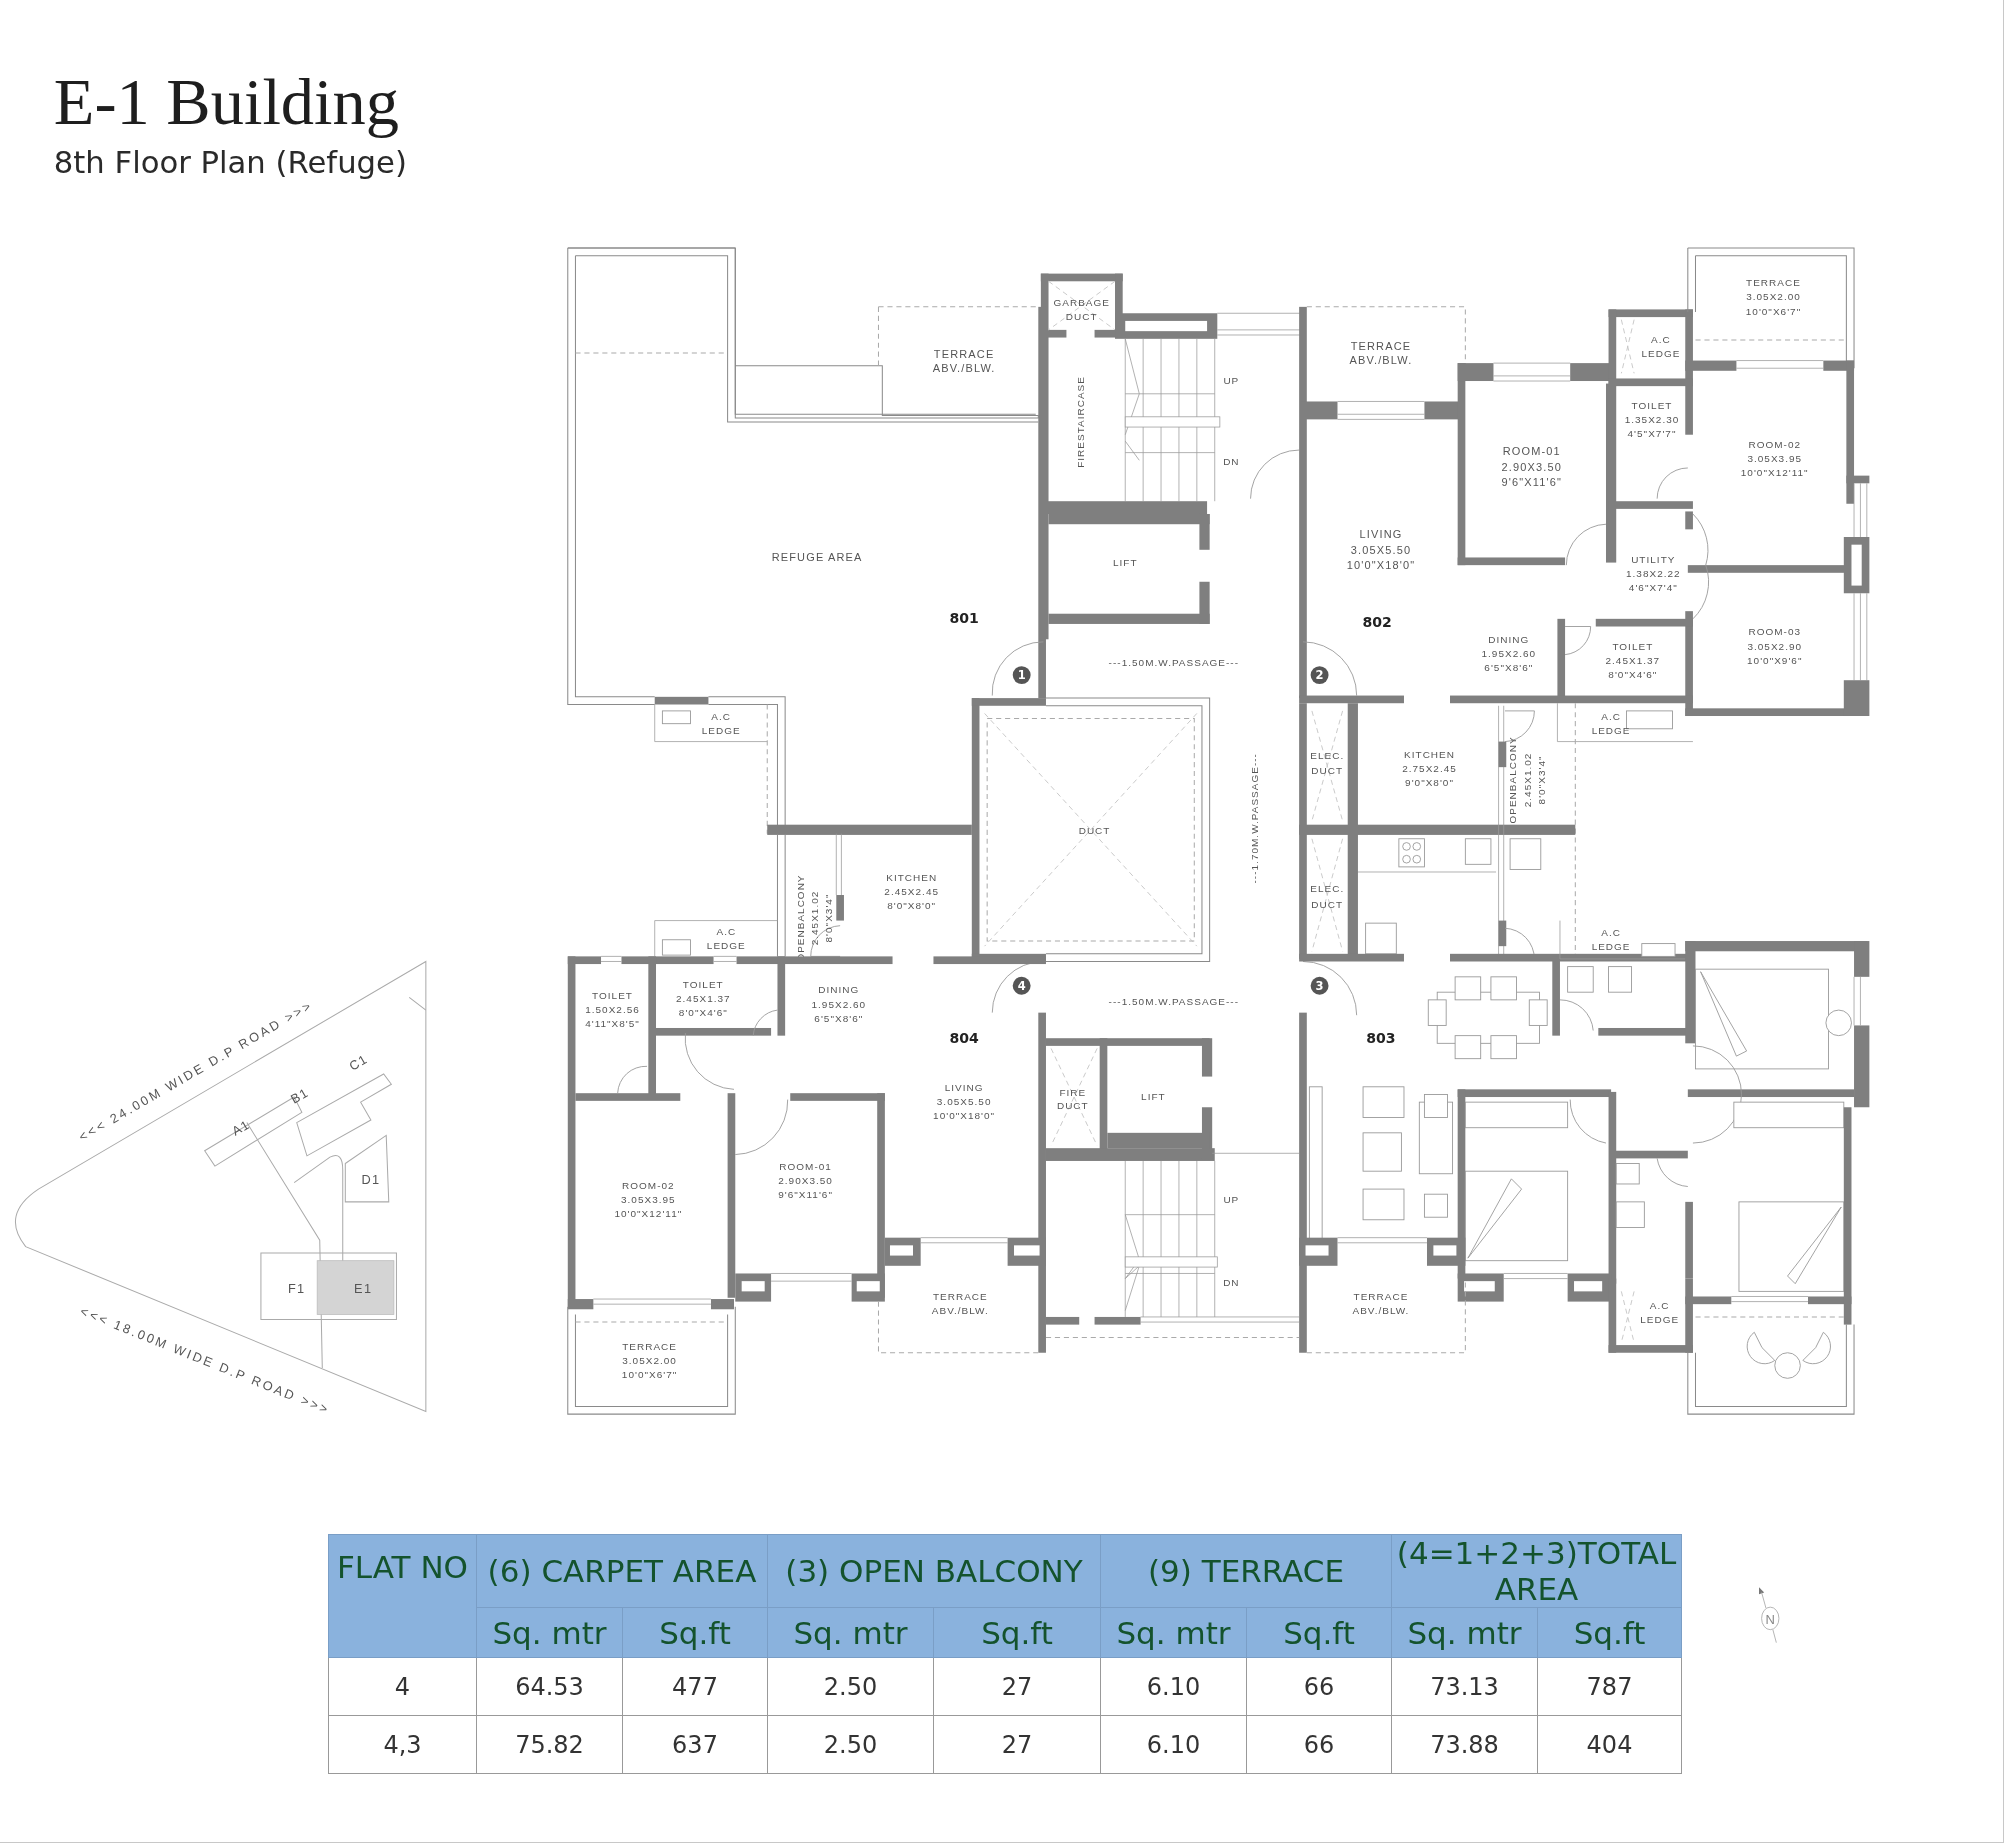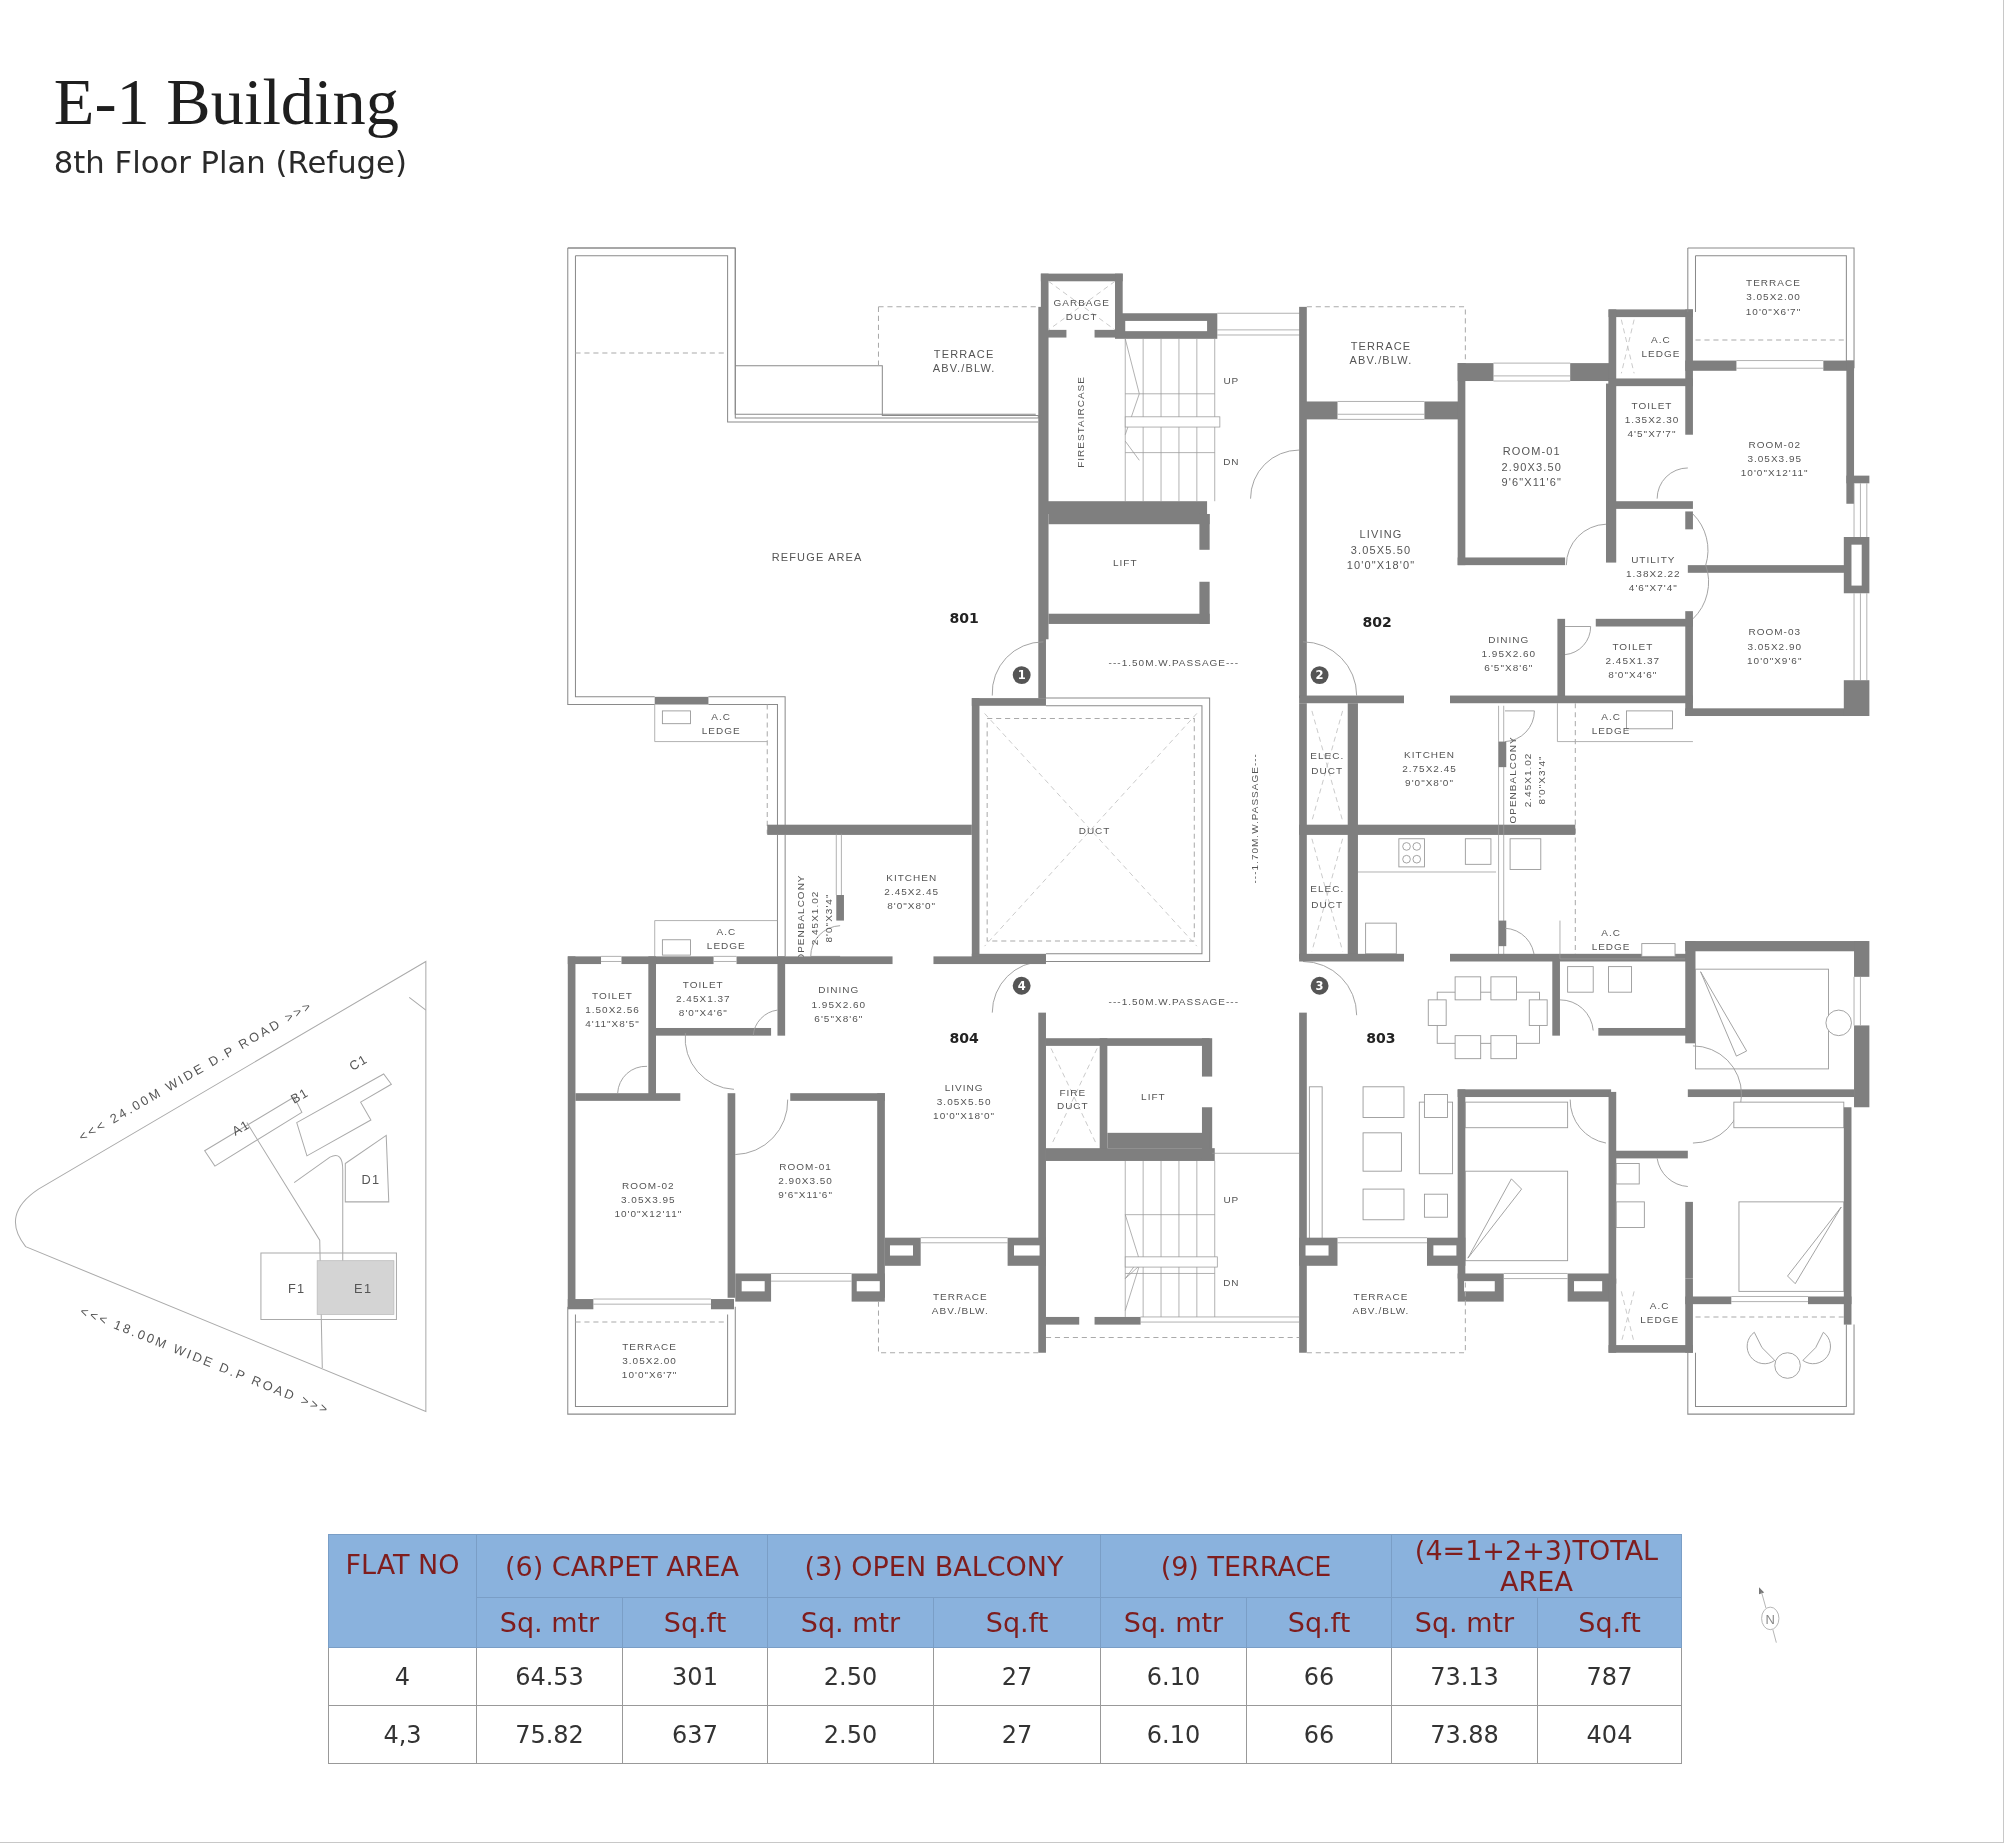--- a/index.html
+++ b/index.html
@@ -18,21 +18,21 @@
   .thin { fill: none; stroke: #8a8a8a; stroke-width: 0.8; }
   .thin2 { fill: none; stroke: #9a9a9a; stroke-width: 0.6; }
   .dash { fill: none; stroke: #aaa; stroke-width: 0.8; stroke-dasharray: 4 3; }
   .xd { stroke: #c4c4c4; stroke-width: 0.7; stroke-dasharray: 4 3; }
   .door { fill: none; stroke: #999; stroke-width: 0.7; }
   .furn { fill: #fff; stroke: #999; stroke-width: 0.7; }
   .keyline { fill: none; stroke: #aaa; stroke-width: 0.8; }
 
   
   .area-table { position: absolute; left: 328px; top: 1534px; border-collapse: collapse; font-family: "DejaVu Sans", "Liberation Sans", sans-serif; }
-  .area-table th { background: #8ab2dd; color: #7f1d1d; font-weight: normal; font-size: 27px; height: 56px; border: 0.9px solid #7a9ec6; padding: 0; }
+  .area-table th { background: #8ab2dd; color: #14532d; font-weight: normal; font-size: 31px; height: 56px; border: 0.9px solid #7a9ec6; padding: 0; }
   .area-table th.sub { height: 49px; margin-left: 22px; }
   .area-table td { text-align: center; font-size: 24px; color: #333; height: 57px; border: 0.9px solid #999; padding: 0; background: #fff; }
   .area-table col.c0 { width: 148px; }
   .area-table col.cm { width: 146px; }
   .area-table col.cf { width: 145px; }
   .north { position: absolute; left: 1752px; top: 1582px; width: 40px; height: 78px; }
 </style>
 </head>
 <body>
 
@@ -517,21 +517,21 @@
       <th class="sub">Sq. mtr</th>
       <th class="sub">Sq.ft</th>
       <th class="sub">Sq. mtr</th>
       <th class="sub">Sq.ft</th>
     </tr>
   </thead>
   <tbody>
     <tr>
       <td>4</td>
       <td>64.53</td>
-      <td>301</td>
+      <td>477</td>
       <td>2.50</td>
       <td>27</td>
       <td>6.10</td>
       <td>66</td>
       <td>73.13</td>
       <td>787</td>
     </tr>
     <tr>
       <td>4,3</td>
       <td>75.82</td>

